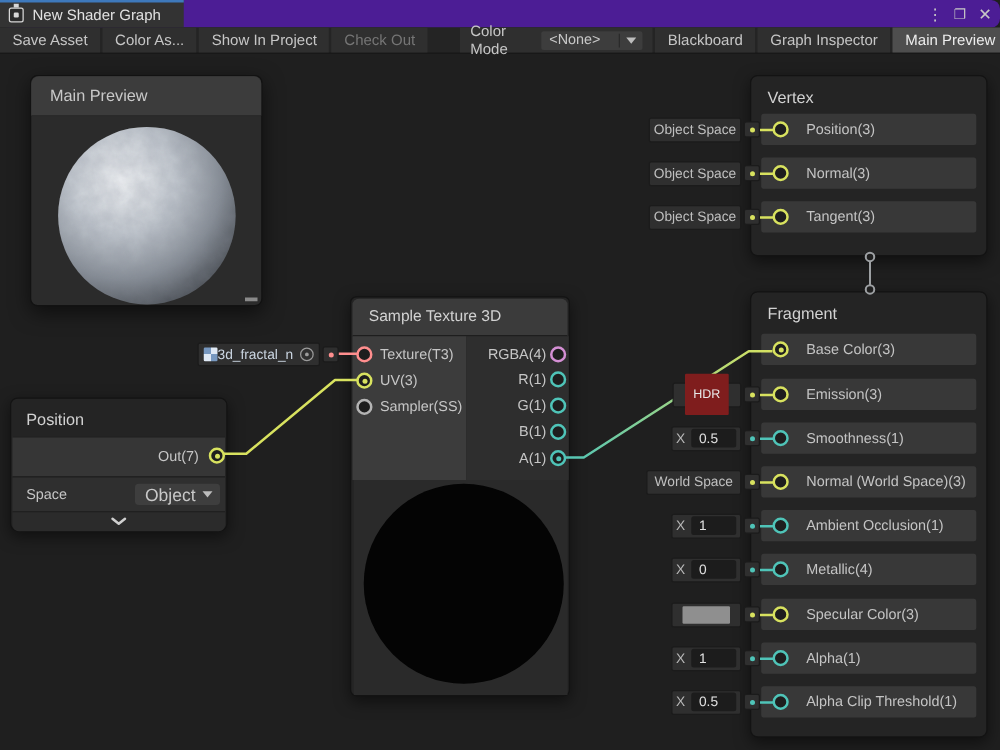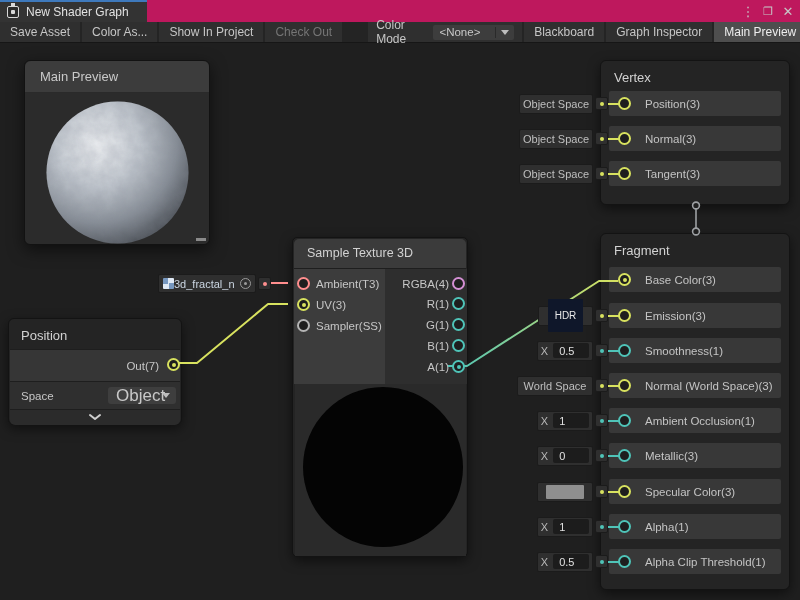--- a/index.html
+++ b/index.html
@@ -1,21 +1,21 @@
 <!DOCTYPE html>
 <html><head>
 <meta charset="utf-8">
 <style>
   * { margin:0; padding:0; box-sizing:border-box; }
   html,body { width:800px; height:600px; overflow:hidden; background:#1F1F1F;
               font-family:"Liberation Sans", sans-serif; }
   #root { position:absolute; width:800px; height:600px; background:#1F1F1F; }
 
   
-  .tabbar { position:absolute; left:0; top:0; width:800px; height:22px; background:#be185d; }
+  .tabbar { position:absolute; left:0; top:0; width:800px; height:22px; background:#4c1d95;border-radius:7px; }
   .tab { position:absolute; left:0; top:0; width:147px; height:22px; background:#333333;
          border-top:2px solid #3E79BC; display:flex; align-items:center; }
   .tabicon { position:relative; width:12px; height:12px; margin-left:7px;
              border:1.5px solid #D8D8D8; border-radius:2px; background:#2b2b2b; }
   .tabicon::before { content:""; position:absolute; left:50%; top:-4px; width:4px; height:3px;
                      margin-left:-2px; background:#D8D8D8; }
   .tabicon::after { content:""; position:absolute; left:50%; top:50%; width:4px; height:4px;
                     margin:-2px 0 0 -2px; background:#D8D8D8; border-radius:1px; }
   .tabtitle { color:#E2E2E2; font-size:12px; margin-left:7px; white-space:nowrap; }
   .winctl { position:absolute; right:4px; top:0; height:22px; display:flex; align-items:center; gap:4px; }
@@ -62,21 +62,21 @@
   .stub.y { background:#D8E25F; } .stub.t { background:#4FC4B8; }
   .dotbox { position:absolute; right:calc(100% + 1px); top:50%; margin-top:-6.5px; width:13px; height:13px;
             background:#2F2F2F; border:1px solid #1B1B1B; border-radius:2px; z-index:5; }
   .dotbox::after { content:""; position:absolute; left:50%; top:50%; width:4px; height:4px;
                    margin:-2px 0 0 -2px; border-radius:50%; background:var(--pc); }
   .dotbox.y { --pc:#D8E25F; } .dotbox.t { --pc:#4FC4B8; }
 
   .chip { position:absolute; right:calc(100% + 16px); top:50%; transform:translateY(-50%); height:20px;
           background:#2F2F2F; border:1px solid #1B1B1B; border-radius:2px; color:#BFBFBF; font-size:11px;
           display:flex; align-items:center; justify-content:center; white-space:nowrap; z-index:5; }
-  .hdrbox { background:#0f172a; color:#E8E8E8; font-size:10px; padding:11px 7px; border-radius:1px; }
+  .hdrbox { background:#7f1d1d; color:#E8E8E8; font-size:10px; padding:11px 7px; border-radius:1px; }
   .xl { color:#B8B8B8; font-size:11px; margin-right:5px; }
   .vbox { background:#1C1C1C; color:#E0E0E0; font-size:11px; border-radius:2px;
           width:36px; height:15px; display:flex; align-items:center; padding-left:6px; }
   .swatch { width:38px; height:14px; background:#8F8F8F; border-radius:1px; }
 
   
   .mpwin { position:absolute; left:24px; top:60px; width:186px; height:185px; border-radius:6px;
            background:#2B2B2B; border:1px solid #121212; box-shadow:0 5px 16px rgba(0,0,0,.55); }
   .mphead { position:absolute; left:0; top:0; right:0; height:32px; background:#3C3C3C;
             border-radius:6px 6px 0 0; border-bottom:1px solid #2A2A2A; display:flex; align-items:center; }
@@ -94,21 +94,21 @@
   .outlabel { position:absolute; right:18px; color:#C6C6C6; font-size:11.5px; transform:translateY(-50%); white-space:nowrap; }
 
   
   .prow { position:absolute; left:1px; right:1px; }
   .p-out { top:30px; height:32px; background:#363636; border-top:1px solid #1E1E1E; }
   .p-body { top:62px; height:28px; background:#2F2F2F; border-top:1px solid #1E1E1E; }
   .p-foot { top:90px; height:16px; background:#2B2B2B; border-top:1px solid #1E1E1E; border-radius:0 0 5px 5px; }
   .outlbl { position:absolute; right:21px; top:50%; transform:translateY(-50%); color:#C6C6C6; font-size:11.5px; }
   .spacelbl { position:absolute; left:11px; top:50%; transform:translateY(-50%); color:#C6C6C6; font-size:11.5px; }
   .pdrop { position:absolute; left:98px; top:5px; width:68px; height:17px; background:#3E3E3E; border-radius:3px;
-           color:#C8C8C8; font-size:17px; display:flex; align-items:center; padding-left:8px; }
+           color:#C8C8C8; font-size:14px; display:flex; align-items:center; padding-left:8px; }
   .pdrop .caret { position:absolute; right:6px; top:6px; width:0; height:0;
                   border-left:4px solid transparent; border-right:4px solid transparent; border-top:5px solid #BDBDBD; }
   .chev { position:absolute; left:50%; top:3px; transform:translateX(-50%); }
 
   
   .texfield { position:absolute; left:158px; top:274px; width:98px; height:19px; background:#2F2F2F;
               border:1px solid #1B1B1B; border-radius:2px; display:flex; align-items:center; z-index:5; }
   .texicon { width:11px; height:11px; margin-left:4px; border-radius:1px;
              background:conic-gradient(#DFE9F5 0 25%, #7798C0 0 50%, #DFE9F5 0 75%, #7798C0 0); }
   .texname { color:#CBD6E2; font-size:11px; flex:1; overflow:hidden; white-space:nowrap; }
@@ -174,28 +174,28 @@
         <span class="caret"></span>
       </span>
     </div>
     <div class="prow p-foot">
       <svg class="chev" width="14" height="8">
         <polyline points="2,2 7,6 12,2" fill="none" stroke="#CFCFCF" stroke-width="2" stroke-linecap="round" stroke-linejoin="round"></polyline>
       </svg>
     </div>
   </div>
 
-  <div class="node" style="left:292px; top:237px; width:176px; height:320px; border-radius:5px;">
+  <div class="node" style="left:280px; top:237px; width:176px; height:320px; border-radius:5px;">
     <div class="sthead"></div>
     <div class="ntitle" style="left:14px; top:8px; font-size:12.5px;">Sample Texture 3D</div>
     <div class="stcol-in"></div>
     <div class="stcol-out"></div>
 
     <span class="port pr" style="left:4px; top:39px;"></span>
-    <span class="inlabel" style="top:46px;">Ambient(T3)</span>
+    <span class="inlabel" style="top:46px;">Texture(T3)</span>
     <span class="port py connected" style="left:4px; top:60px;"></span>
     <span class="inlabel" style="top:67px;">UV(3)</span>
     <span class="port pg" style="left:4px; top:81px;"></span>
     <span class="inlabel" style="top:88px;">Sampler(SS)</span>
 
     <span class="outlabel" style="top:46px;">RGBA(4)</span>
     <span class="port pp" style="left:159px; top:39px;"></span>
     <span class="outlabel" style="top:66px;">R(1)</span>
     <span class="port pt" style="left:159px; top:59px;"></span>
     <span class="outlabel" style="top:87px;">G(1)</span>
@@ -284,21 +284,21 @@
     </div>
 
     <div class="row" style="top:209px;">
       <span class="chip" style="width:56px;">
         <span class="xl">X</span>
         <span class="vbox">0</span>
       </span>
       <span class="dotbox t"></span>
       <span class="stub t"></span>
       <span class="port pt"></span>
-      <span class="rlabel">Metallic(3)</span>
+      <span class="rlabel">Metallic(4)</span>
     </div>
 
     <div class="row" style="top:245px;padding-left:12px;">
       <span class="chip" style="width:56px;">
         <span class="swatch"></span>
       </span>
       <span class="dotbox y"></span>
       <span class="stub y"></span>
       <span class="port py"></span>
       <span class="rlabel">Specular Color(3)</span>

